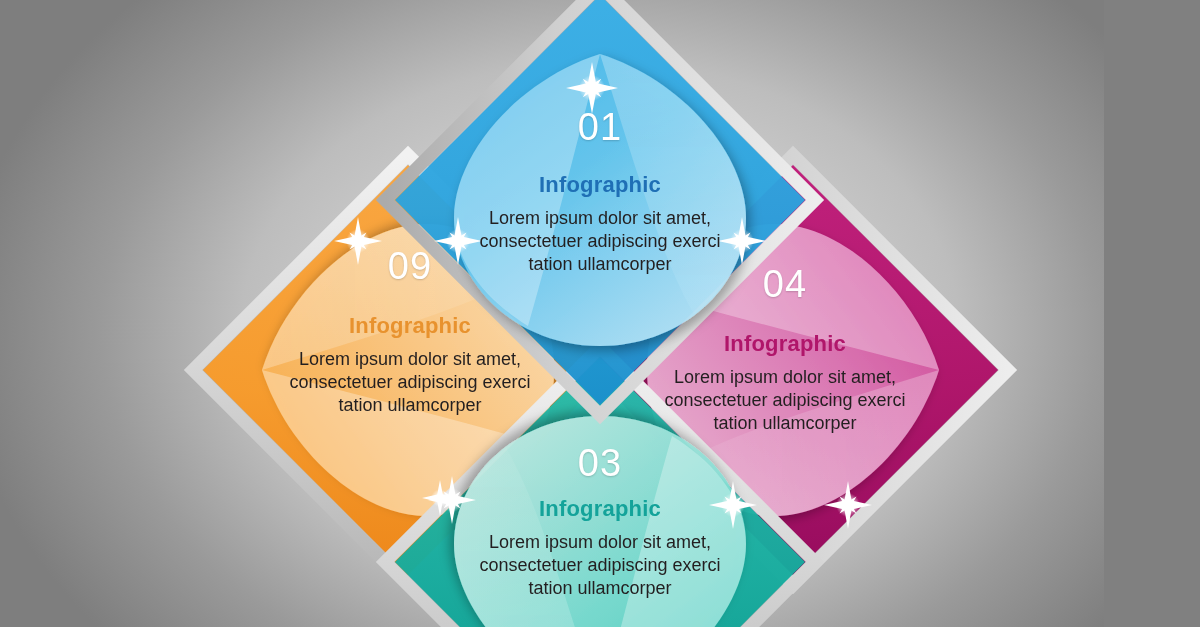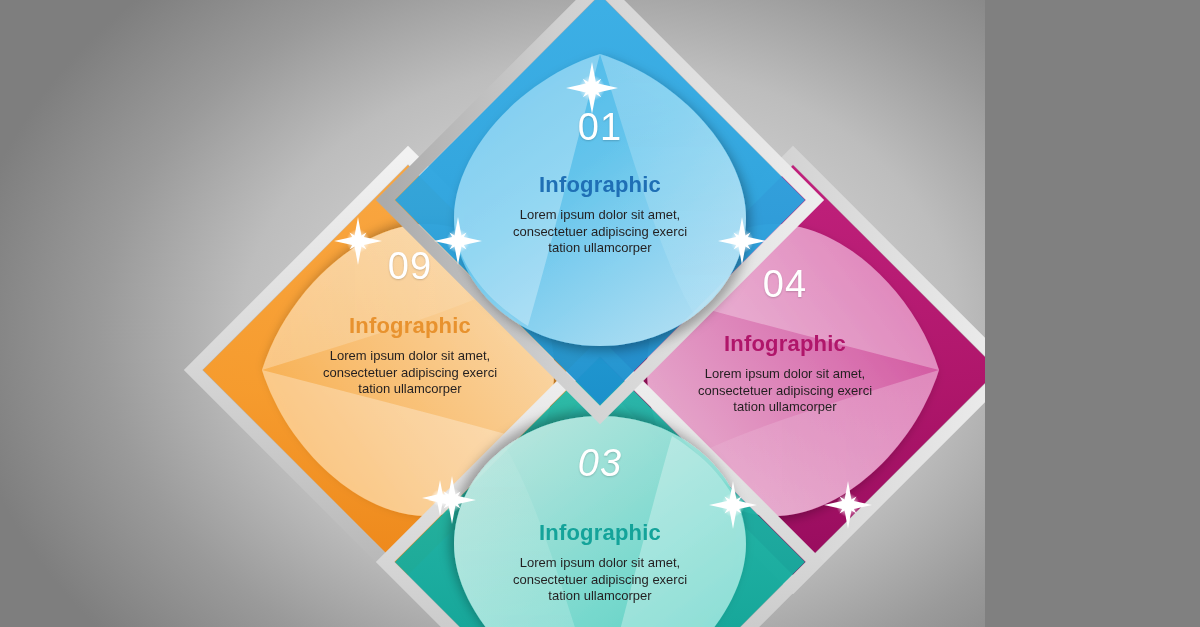--- a/index.html
+++ b/index.html
@@ -2,21 +2,21 @@
 <html><head>
 <meta charset="utf-8">
 <style>
   html,body{margin:0;padding:0;}
   body{
     width:1200px;height:627px;overflow:hidden;
     font-family:"Liberation Sans",sans-serif;
     background:#808080;
   }
   #stage{
-    position:relative;width:985px;height:627px;overflow:hidden;
+    position:relative;width:1104px;height:627px;overflow:hidden;
     background:
       radial-gradient(ellipse 640px 480px at 600px 330px,
         #d8d8d8 0%, #d2d2d2 28%, #bdbdbd 56%, #9a9a9a 78%, #7e7e7e 100%);
   }
   #stage > svg{position:absolute;left:0;top:0;}
 
   
   .petal-text{
     position:absolute;
     width:250px;
@@ -31,39 +31,39 @@
     line-height:1;
     text-shadow:0 1px 2px rgba(0,0,0,.18);
   }
   .head{
     font-size:22px;
     font-weight:bold;
     letter-spacing:.2px;
     line-height:1;
   }
   .body{
-    font-size:13px;
+    font-size:18px;
     line-height:1.28;
     color:#231f20;
     white-space:pre-line;
   }
 
   
   #t01{ left:475px; top:108px; }
   #t01 .num{ margin-bottom:28px; }
   #t01 .head{ margin-bottom:11px; }
 
   
   #t02{ left:285px; top:247px; }
   #t02 .num{ margin-bottom:30px; }
   #t02 .head{ margin-bottom:11px; }
 
   
   #t03{ left:475px; top:444px; }
-  #t03 .num{ margin-bottom:40px;font-style:italic; }
+  #t03 .num{ margin-bottom:16px; }
   #t03 .head{ margin-bottom:11px; }
 
   
   #t04{ left:660px; top:265px; }
   #t04 .num{ margin-bottom:30px; }
   #t04 .head{ margin-bottom:11px; }
 </style>
 </head>
 <body>
 

